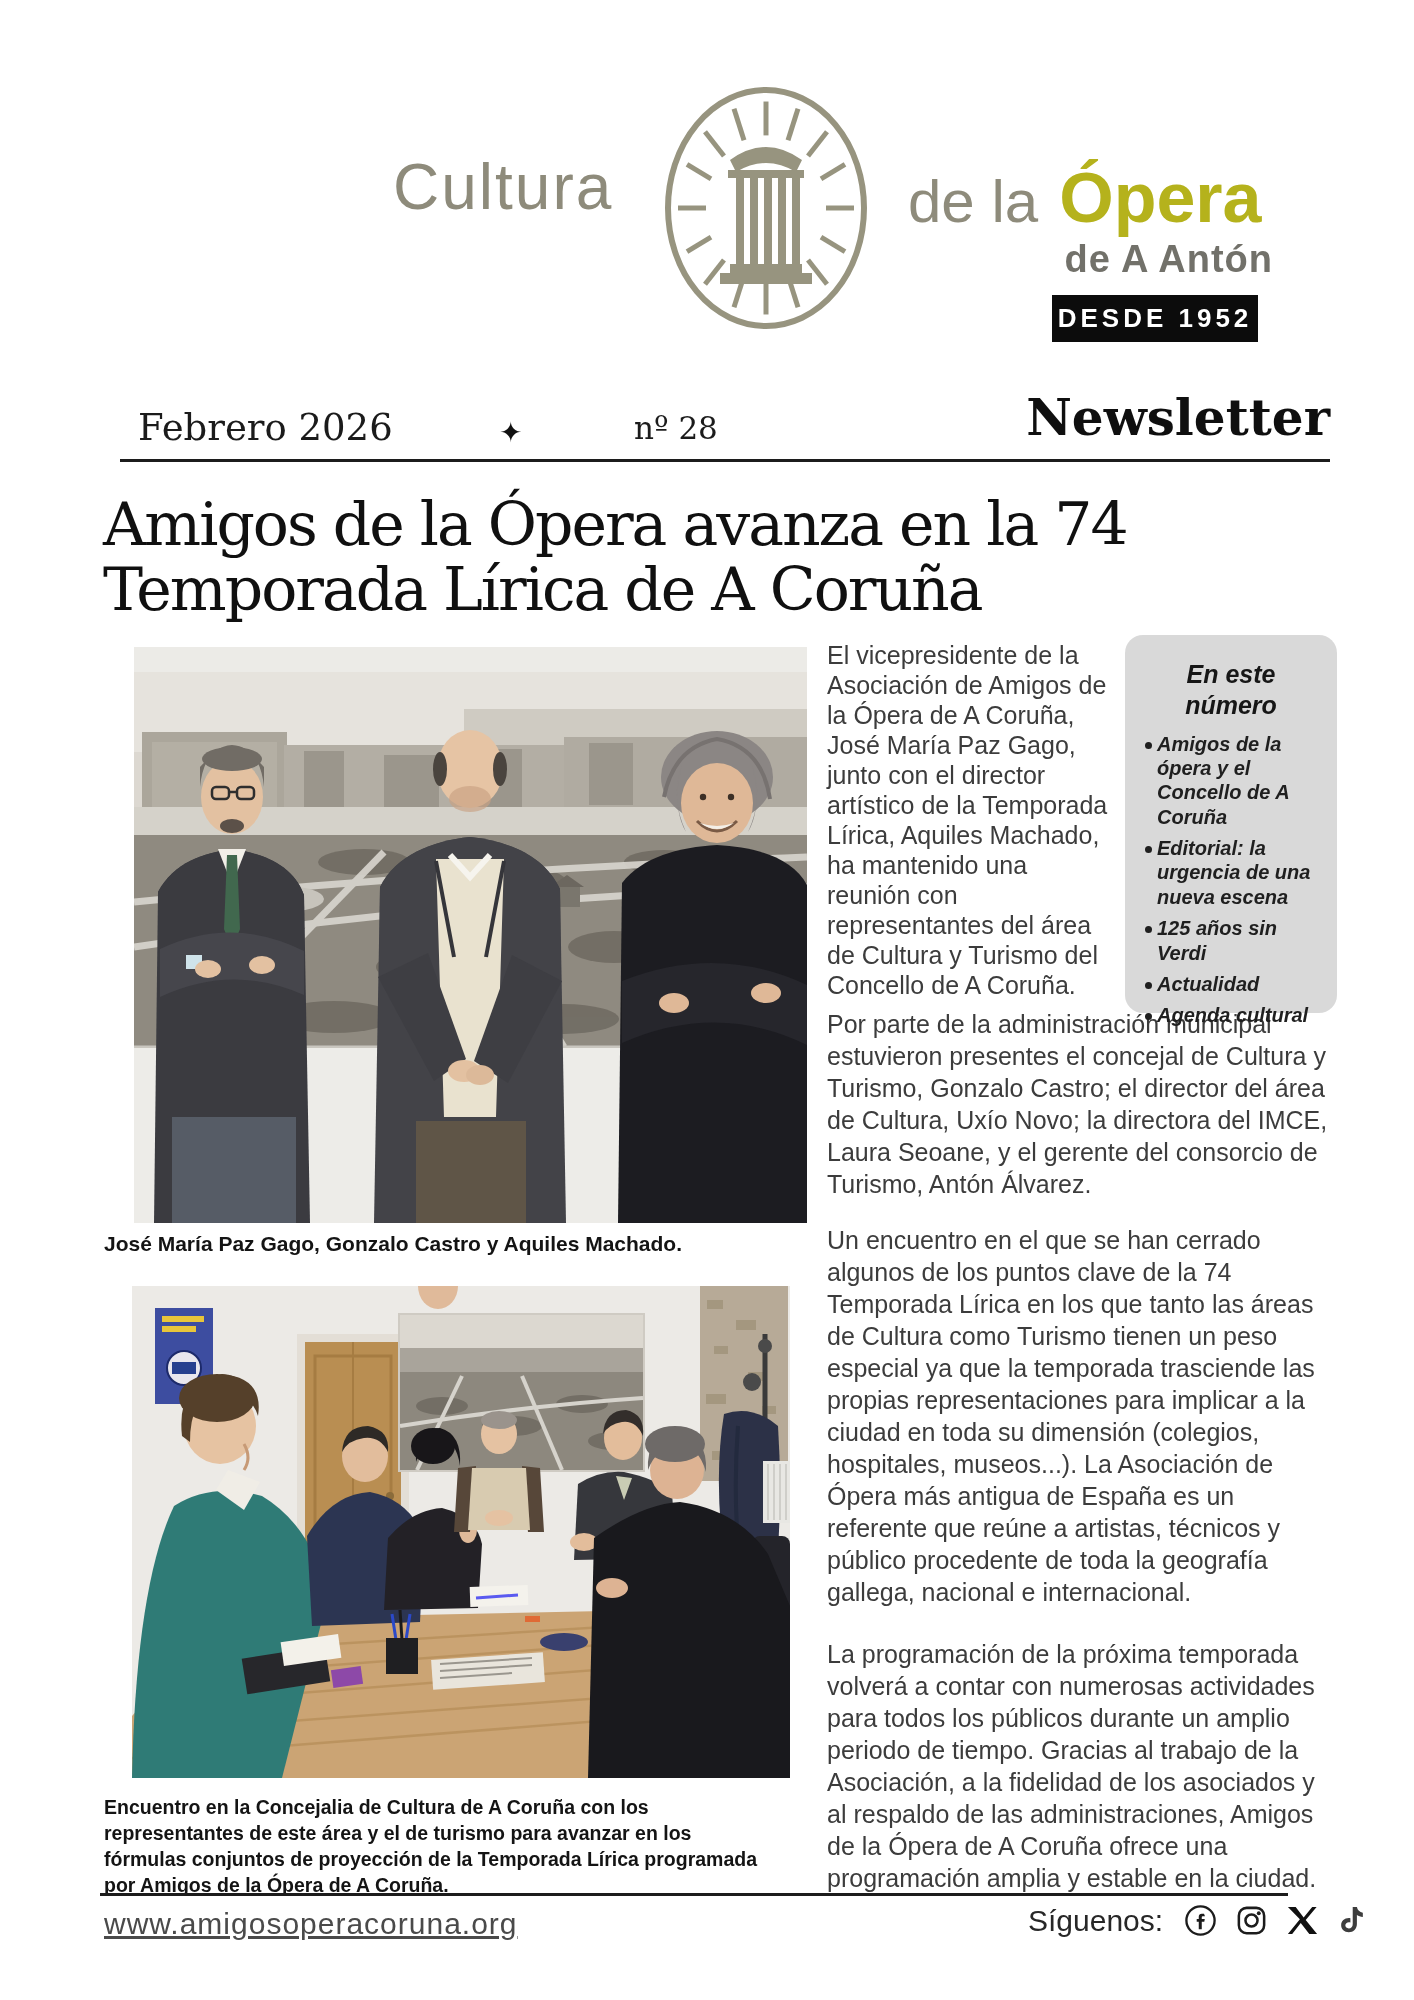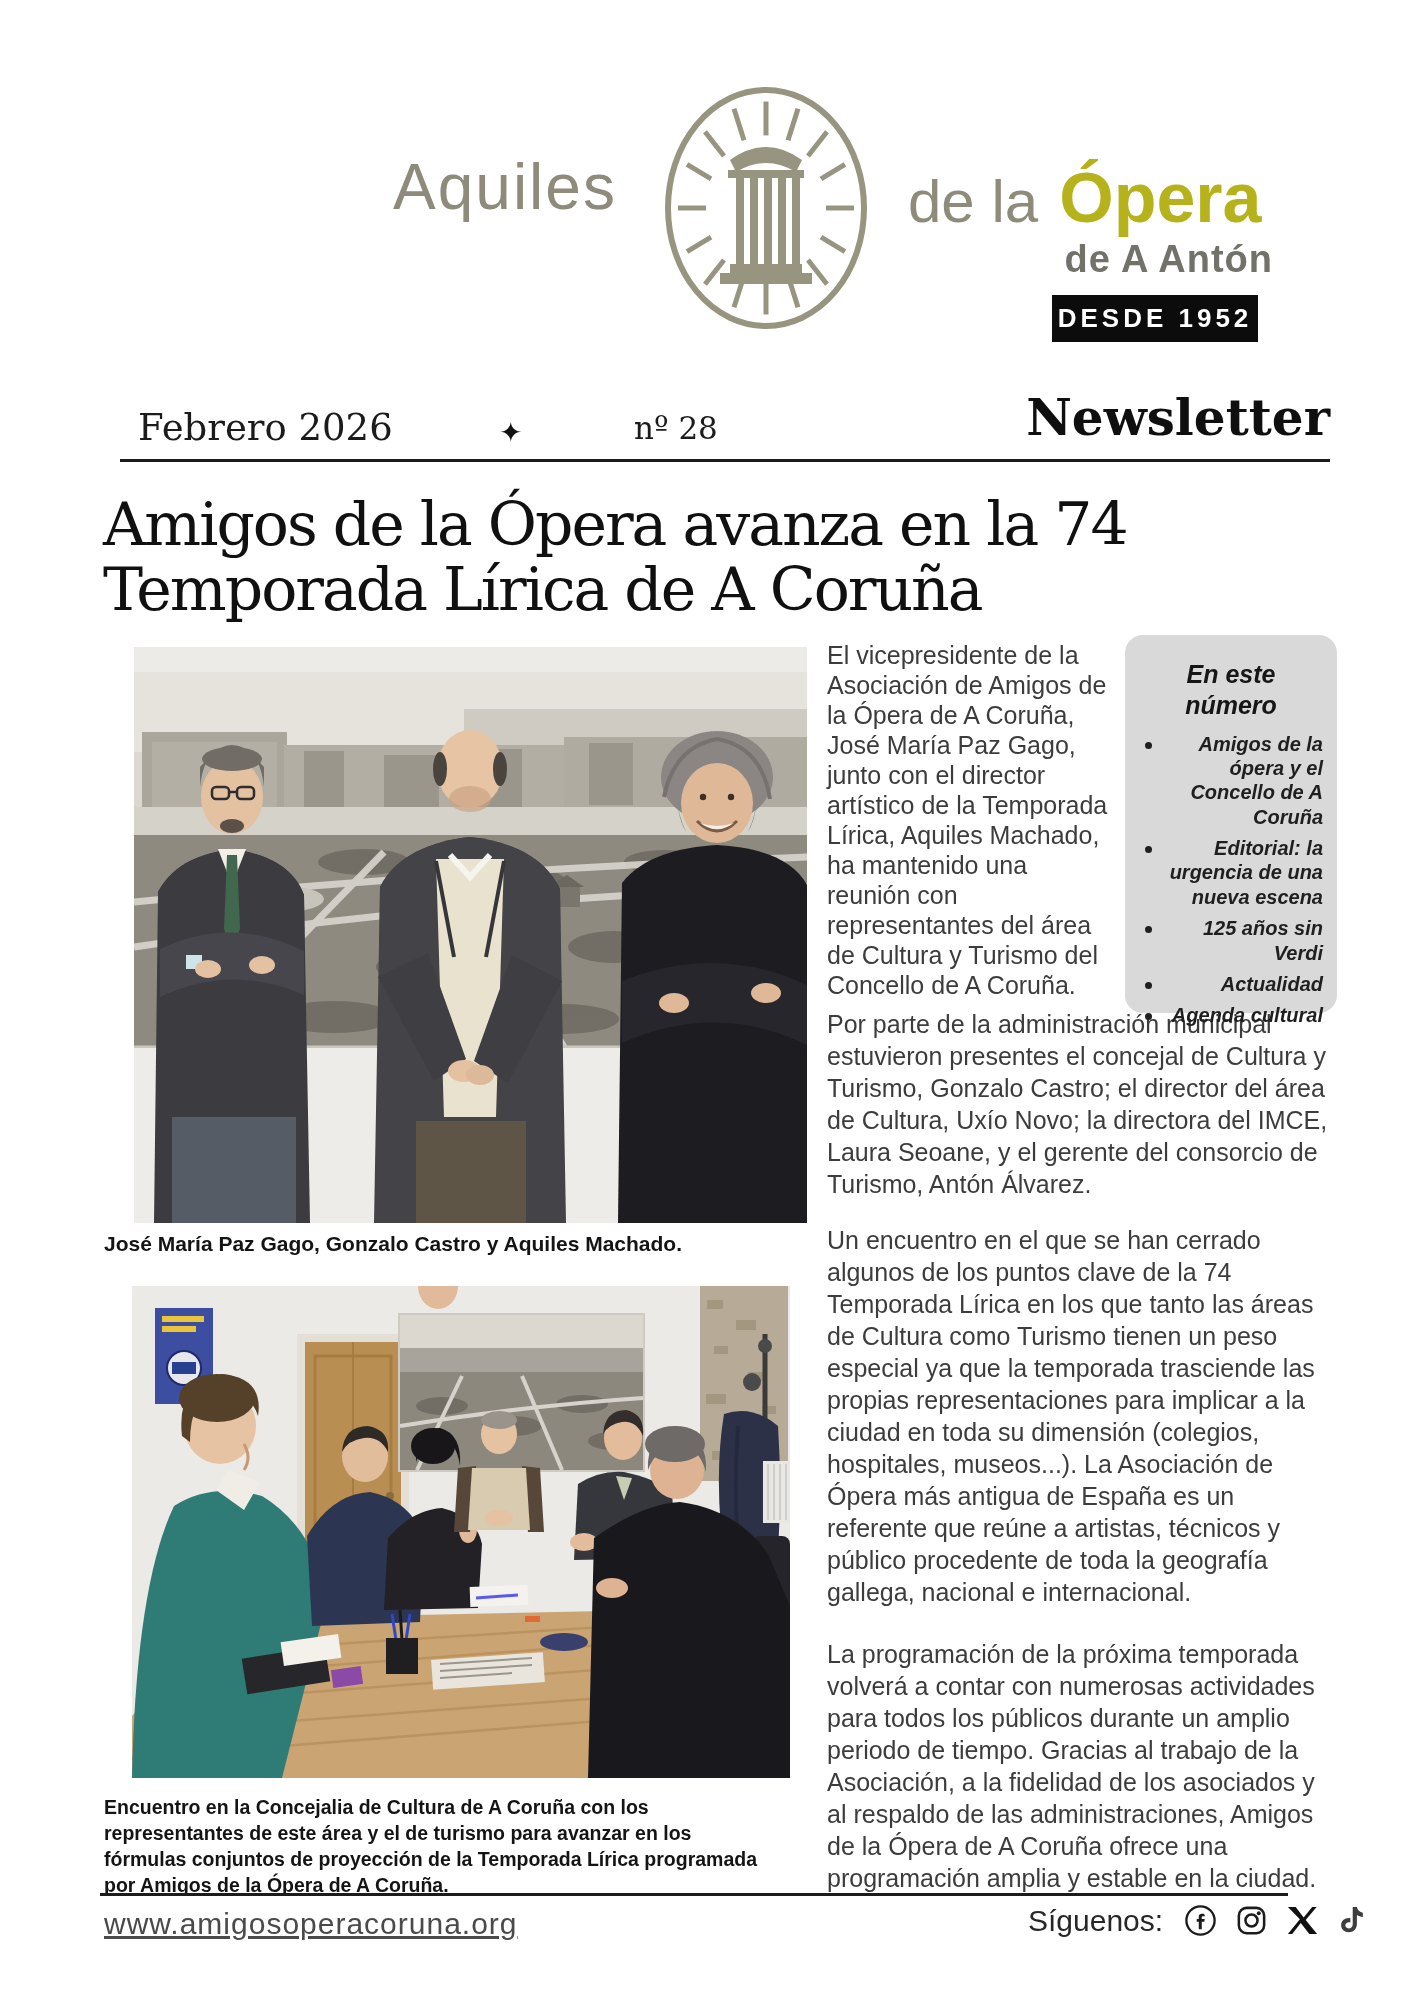--- a/index.html
+++ b/index.html
@@ -41,37 +41,37 @@
   .right-col .p2{margin-top:8px;}
   .right-col .p3{margin-top:24px;}
   .right-col .p4{margin-top:30px;}
   
   .sidebar{position:absolute;left:1125px;top:635px;width:212px;height:378px;background:#d9d9d9;
         border-radius:18px;box-sizing:border-box;padding:24px 8px 0 8px;}
   .sidebar-title{font-size:25px;font-weight:700;font-style:italic;color:#161616;text-align:center;
         line-height:1.25;margin:0 18px;}
   .sidebar-list{list-style:none;margin:10px 0 0 0;padding:0;}
   .sidebar-list li{position:relative;font-size:20px;font-weight:700;font-style:italic;color:#1f1f1f;
-        line-height:1.22;text-align:right;padding:0 6px 0 24px;margin-bottom:7px;}
+        line-height:1.22;text-align:left;padding:0 6px 0 24px;margin-bottom:7px;}
   .sidebar-list li::before{content:"";position:absolute;left:12px;top:10px;width:7px;height:7px;
         border-radius:50%;background:#1f1f1f;}
   
   .footer-rule{position:absolute;left:100px;top:1893px;width:1188px;height:3px;background:#1c1c1c;}
   .footer-url{position:absolute;left:104px;top:1907px;font-size:30px;color:#4a4a4a;
         text-decoration:underline;letter-spacing:1px;cursor:pointer;}
   .footer-follow{position:absolute;left:1028px;top:1903px;display:flex;align-items:center;gap:16px;}
   .footer-follow .label{font-size:30px;color:#272727;margin-right:4px;}
   .social-icon{width:35px;height:35px;display:block;cursor:pointer;}
 </style>
 </head>
 <body>
 
 <div class="page">
 
-  <div class="brand-word-left">Aquiles</div>
+  <div class="brand-word-left">Cultura</div>
 
   <svg class="brand-emblem" viewBox="0 0 204 244">
     <ellipse cx="102" cy="122" rx="98" ry="118" fill="none" stroke="#97947f" stroke-width="6"></ellipse>
     <g transform="translate(102,122) scale(1,1.21)">
       <g stroke="#97947f" stroke-width="5" vector-effect="non-scaling-stroke">
         <line x1="0" y1="-60" x2="0" y2="-88" vector-effect="non-scaling-stroke"></line>
         <line x1="22" y1="-56" x2="32" y2="-82" vector-effect="non-scaling-stroke"></line>
         <line x1="42" y1="-43" x2="61" y2="-63" vector-effect="non-scaling-stroke"></line>
         <line x1="55" y1="-24" x2="79" y2="-36" vector-effect="non-scaling-stroke"></line>
         <line x1="60" y1="0" x2="88" y2="0" vector-effect="non-scaling-stroke"></line>

